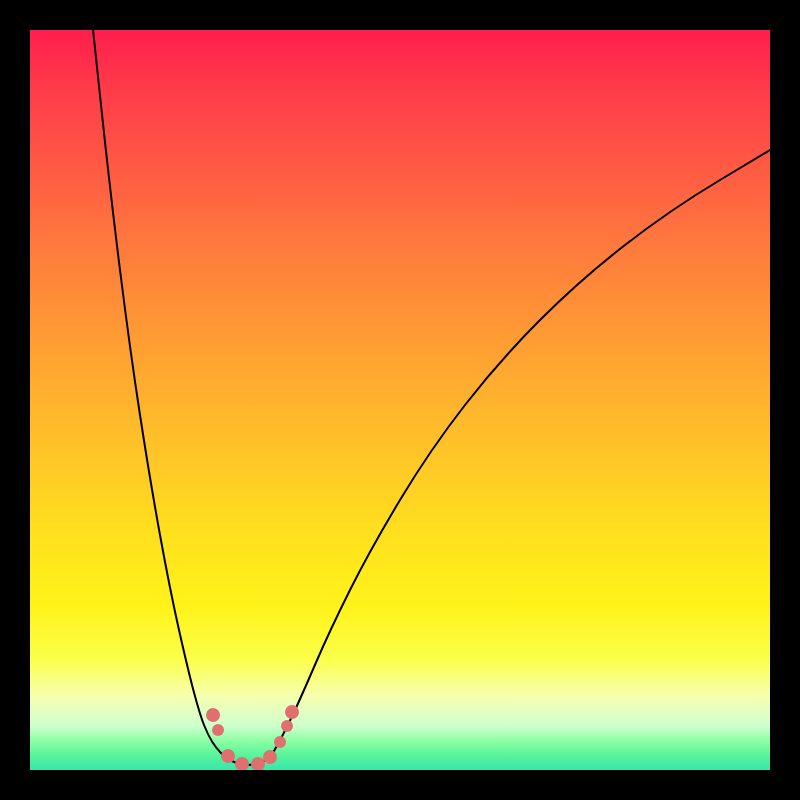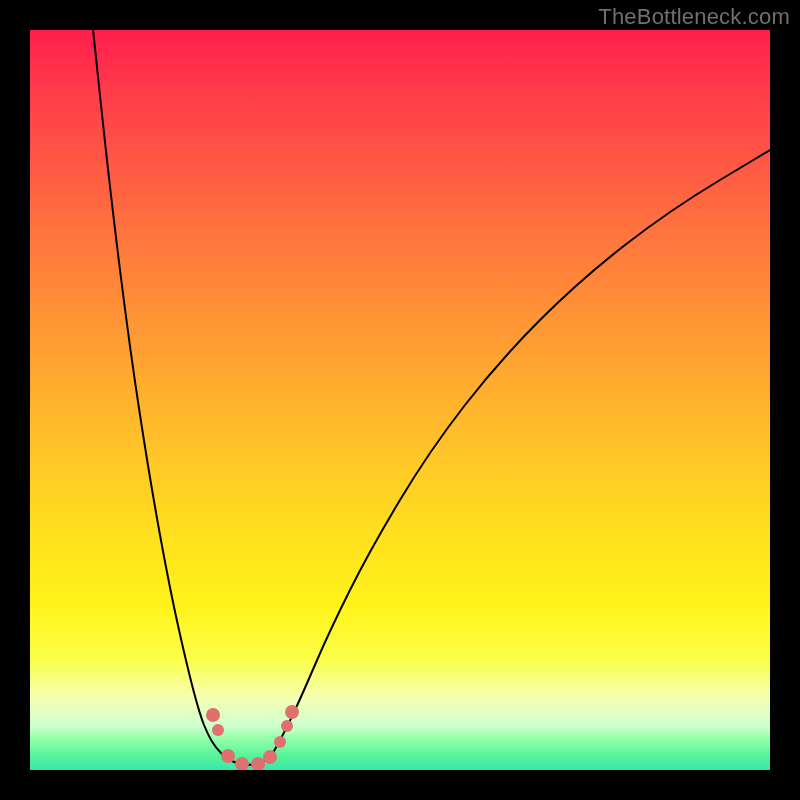--- a/index.html
+++ b/index.html
@@ -94,14 +94,13 @@
           <circle cx="198" cy="726" r="7" class="marker"></circle>
           <circle cx="212" cy="734" r="7" class="marker"></circle>
           <circle cx="228" cy="734" r="7" class="marker"></circle>
           <circle cx="240" cy="727" r="7" class="marker"></circle>
           <circle cx="250" cy="712" r="6" class="marker"></circle>
           <circle cx="257" cy="696" r="6" class="marker"></circle>
           <circle cx="262" cy="682" r="7" class="marker"></circle>
         </g>
     </svg>
   </div>
-  <div class="watermark">TheBottleneck.com</div>
 </div>
 
 </body></html>

